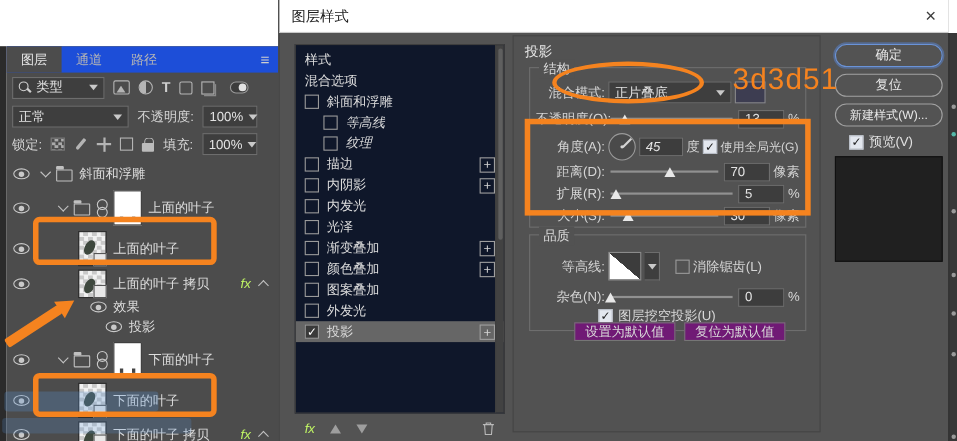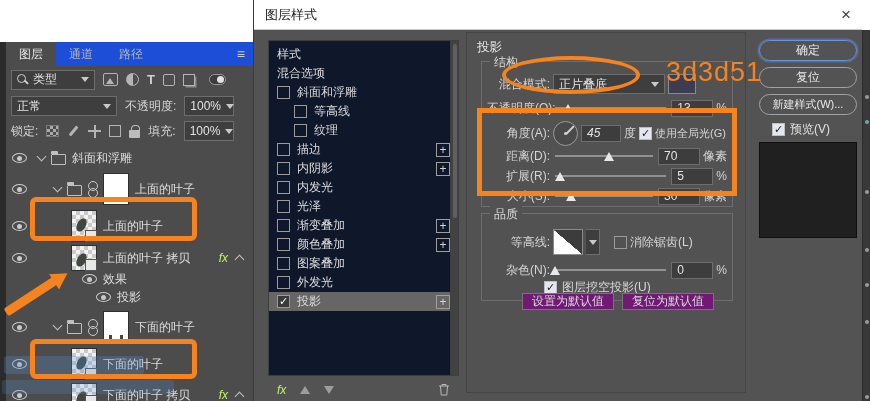--- a/index.html
+++ b/index.html
@@ -66,21 +66,21 @@
   .rright { margin-left:auto; display:flex; align-items:center; gap:8px; padding-right:10px; }
 
   
   #dialog { left:253px; top:0; width:609px; height:401px; background:#535353; border-left:1px solid #3a3a3a; }
   .titlebar { height:30px; background:#ffffff; display:flex; align-items:center; padding:0 11px; border-bottom:1px solid #c9c9c9; }
   .dlg-title { font-size:13px; color:#1c1c1c; }
   .dlg-close { margin-left:auto; font-size:17px; color:#3c3c3c; line-height:17px; }
 
   #styles-list { position:absolute; left:14px; top:40px; width:191px; height:336px; background:#0f172a; border:1px solid #3e3e3e; padding-top:4px; }
   .srow { height:19px; display:flex; align-items:center; gap:7px; padding:0 8px; font-size:12px; color:#dcdcdc; position:relative; }
-  .srow.indent { padding-left:25px; }
+  .srow.indent { padding-left:25px;font-style:italic; }
   .srow.selected { background:#666666; }
   .cb { width:13px; height:13px; border:1px solid #9a9a9a; background:transparent; flex:none; position:relative; }
   .cb.on-dark { background:#3a3a3a; }
   .cb.on-dark::after { content:"✓"; position:absolute; left:1px; top:-1px; color:#fff; font-size:11px; }
   .cb.on-light { background:#e3e7ee; border-color:#b9bec7; }
   .cb.on-light::after { content:"✓"; position:absolute; left:1px; top:-1px; color:#222; font-size:11px; }
   .plusbox { margin-left:auto; width:14px; height:14px; border:1px solid #9f9f9f; color:#d5d5d5; font-size:12px; line-height:12px; text-align:center; flex:none; }
   .plusbox::after { content:"+"; }
   .list-scroll { position:absolute; right:0; top:0; width:8px; height:100%; background:#424242; border-left:1px solid #3e3e3e; }
   .list-scroll::after { content:""; position:absolute; left:1.5px; top:3px; width:4px; height:52%; background:#5f5f5f; border-radius:2px; }

